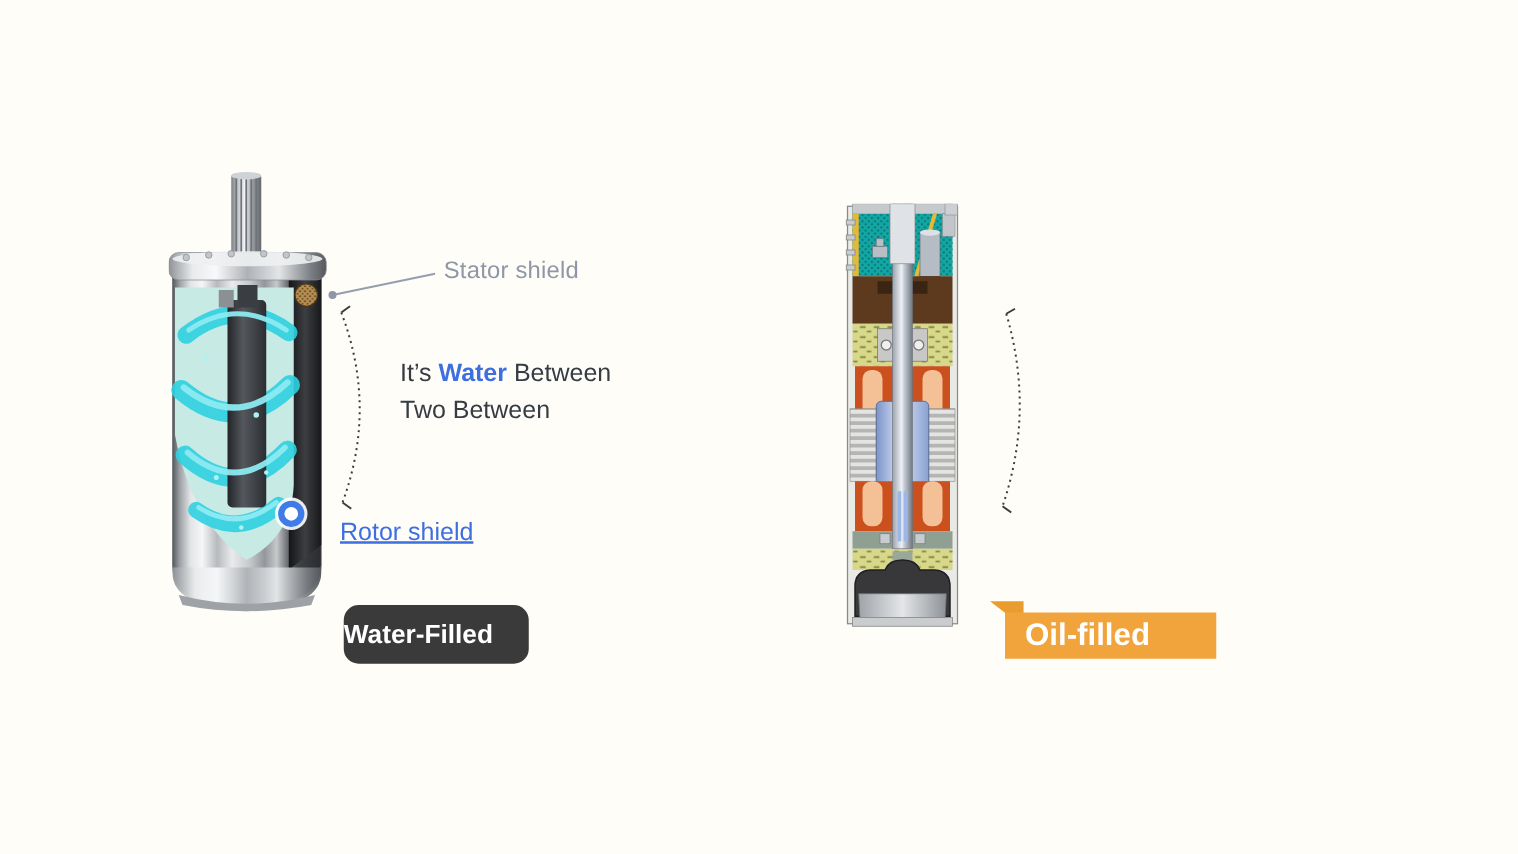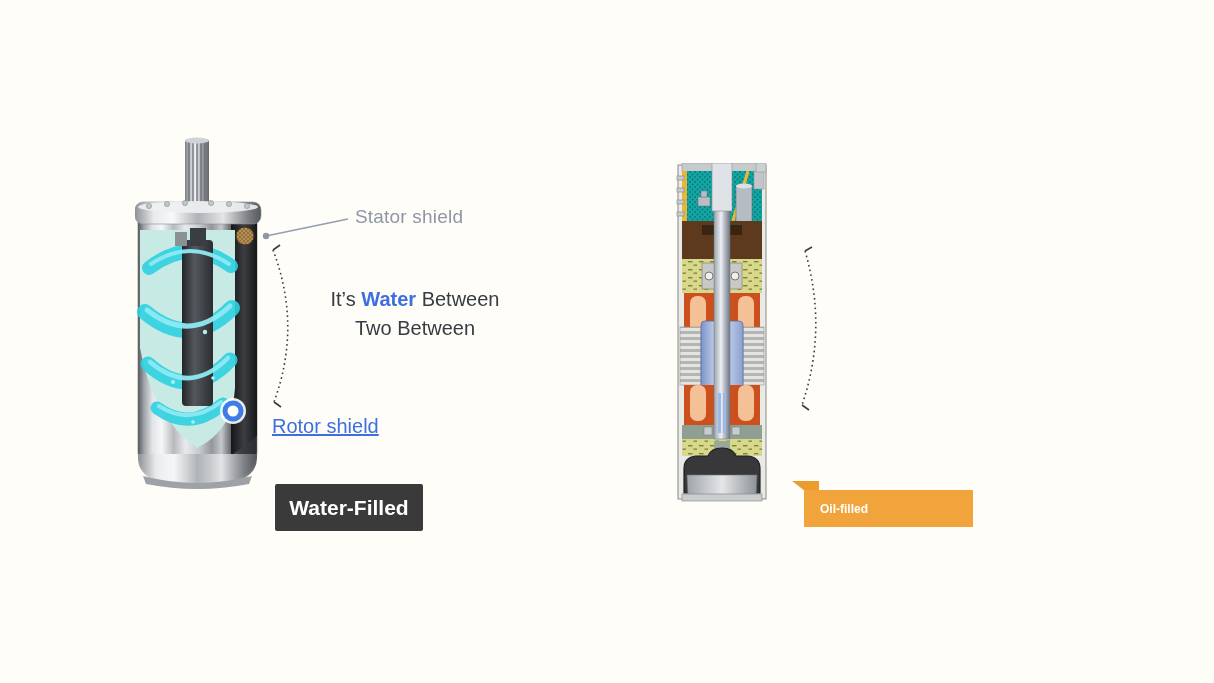--- a/index.html
+++ b/index.html
@@ -1,27 +1,27 @@
 <!DOCTYPE html>
 <html style="--background: #fffdf7; --text-dark: #363c44; --text-gray: #8e96a7; --blue-accent: #3e6fe0; --orange-accent: #f0a235; --badge-dark-bg: #3a3a3a; --badge-orange-bg: #f2a43c; --water-cyan: #2fd0e0; --oil-yellow: #d8d88a; --marker-blue: #3f7ce8; --leader-gray: #959daf; --arc-dark: #3c3c3c;"><head>
 <meta charset="utf-8">
 <style>
   html,body{margin:0;padding:0;}
   body{font-family:"Liberation Sans", sans-serif; background:#fffdf7;}
   .canvas{position:relative;width:1214px;height:683px;background:var(--background,#fffdf7);overflow:hidden;margin-top:24px;}
   .abs{position:absolute;}
   .label-gray{color:var(--text-gray,#8e96a7);font-size:19px;letter-spacing:.2px;}
   .label-blue{color:var(--blue-accent,#3e6fe0);font-size:20px;text-decoration:underline;}
-  .caption{color:var(--text-dark,#363c44);font-size:20px;line-height:29px;text-align:center;}
+  .caption{color:var(--text-dark,#363c44);font-size:20px;line-height:29px;}
   .caption .hl-blue{color:var(--blue-accent,#3e6fe0);font-weight:bold;}
   .caption-oil{color:var(--text-dark,#363c44);font-size:19px;line-height:24.5px;}
   .caption-oil .hl-orange{color:var(--orange-accent,#f0a235);font-weight:bold;}
   .badge-dark{background:var(--badge-dark-bg,#3a3a3a);color:#fff;font-weight:bold;font-size:21px;
-    display:flex;align-items:center;justify-content:center;border-radius:2px;}
-  .ribbon{background:var(--badge-orange-bg,#f2a43c);color:#fff;font-weight:bold;font-size:12px;
+    display:flex;align-items:center;border-radius:12px;}
+  .ribbon{background:var(--badge-orange-bg,#f2a43c);color:#fff;font-weight:bold;font-size:25px;
     display:flex;align-items:center;padding-left:16px;box-sizing:border-box;}
 </style>
 </head>
 <body>
 
 <div class="canvas">
 
   <svg class="abs" style="left:135px;top:112px;" width="130" height="356" viewBox="0 0 130 356">
     <defs>
       <linearGradient id="chromeV" x1="0" y1="0" x2="1" y2="0">

